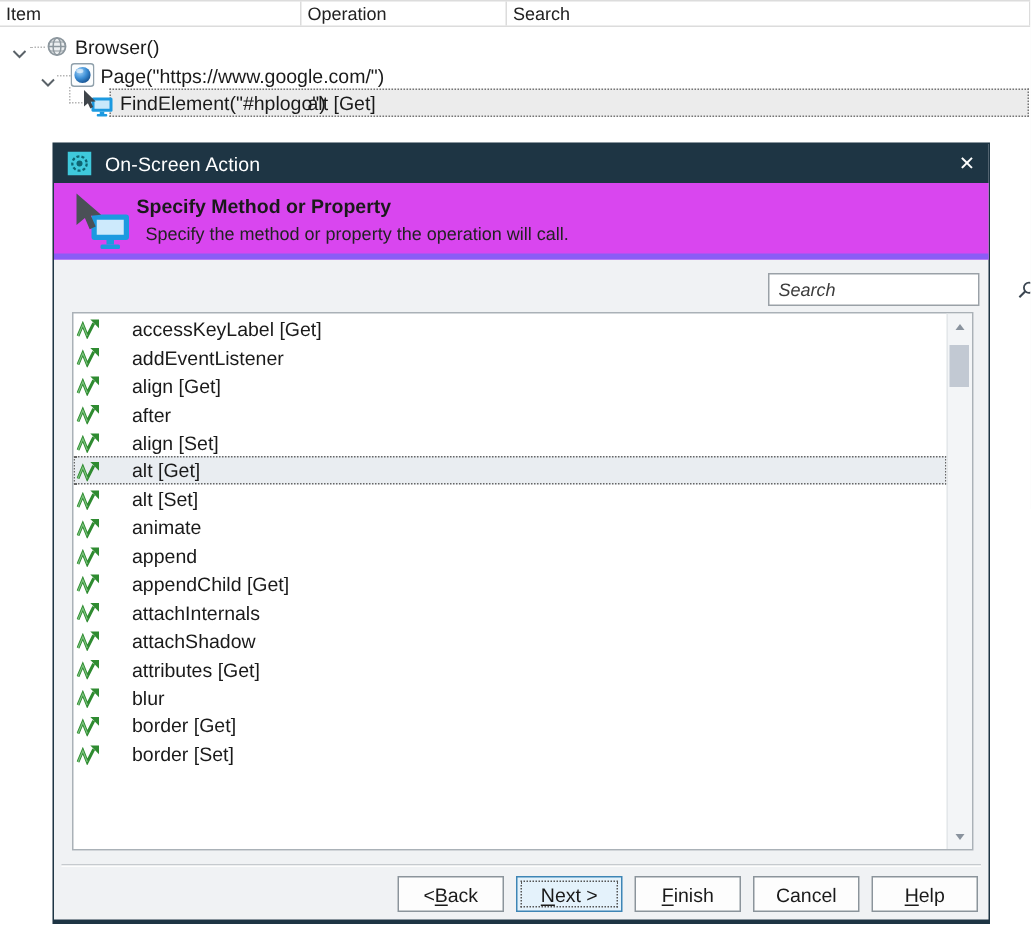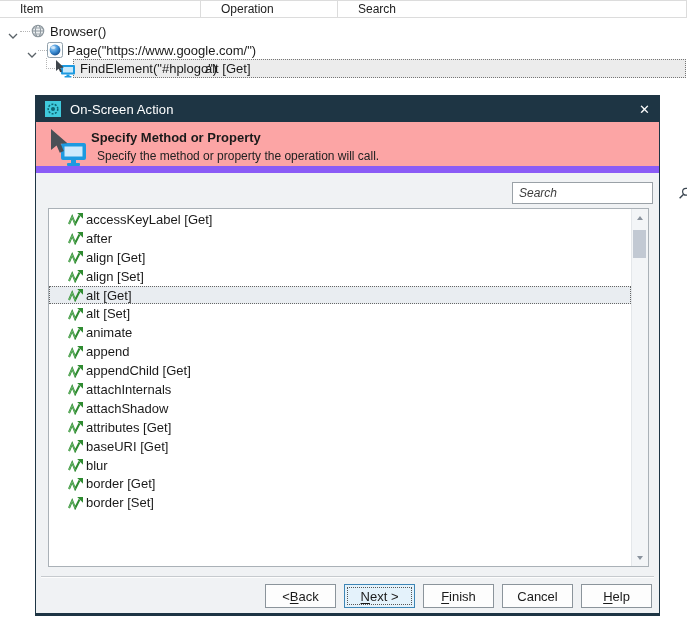--- a/index.html
+++ b/index.html
@@ -3,58 +3,58 @@
 <meta charset="utf-8">
 <style>
   * { margin:0; padding:0; box-sizing:border-box; }
   html,body { width:687px; height:630px; background:#fff;
     font-family:"Liberation Sans","DejaVu Sans",sans-serif; color:#1a1a1a; }
   .stage { position:relative; width:687px; height:630px; overflow:hidden; background:#fff; }
 
   
   .grid-header { position:absolute; left:0; top:0; width:687px; height:18px;
     display:flex; border-top:1px solid #dcdcdc; border-bottom:1px solid #dcdcdc; background:#fff; }
-  .gh-cell { font-size:12px; color:#222; padding:1px 0 0 20px; border-right:1px solid #dcdcdc; }
+  .gh-cell { font-size:12px; color:#222; padding:1px 0 0 4px; border-right:1px solid #dcdcdc; }
   .gh-item { width:201px; } .gh-op { width:137px; } .gh-val { flex:1; }
 
   .tree-row { position:absolute; height:19px; font-size:13px; display:flex; align-items:center; }
   .chev { position:absolute; top:6px; }
   .dotline { position:absolute; border-top:1px dotted #b5b5b5; height:0; }
   .connector { position:absolute; left:46px; top:58px; width:9px; height:11px;
     border-left:1px dotted #b5b5b5; border-bottom:1px dotted #b5b5b5; }
   .sel-tree { position:absolute; left:73px; right:1px; top:59px; height:19px;
     background:#ececec; border:1px dotted #767676; display:flex; align-items:center; }
   .sel-tree .op-text { position:absolute; left:131px; }
 
   
   .dialog { position:absolute; left:35px; top:95px; width:625px;
     border:1px solid var(--titlebar-bg,#1e3544); border-bottom-width:3px; background:#f0f2f4; }
   .titlebar { height:26px; background:var(--titlebar-bg,#1e3544); display:flex;
     align-items:center; padding:0 9px; gap:9px; }
   .titlebar .t-title { color:#fff; font-size:13px; letter-spacing:.1px; flex:1; }
   .t-close { color:#fff; font-size:13px; width:26px; text-align:right; cursor:default; }
 
-  .dlg-header { height:51px; background:#fca5a5; position:relative; border-bottom:7px solid #8b5cf6; }
+  .dlg-header { height:51px; background:#d946ef; position:relative; border-bottom:4px solid #8b5cf6; }
   .dlg-header .hicon { position:absolute; left:9px; top:5px; }
   .dlg-header .h-title { position:absolute; left:55px; top:8px; font-size:13px; font-weight:bold; }
   .dlg-header .h-sub { position:absolute; left:61px; top:27px; font-size:12px; color:#222; }
 
   .dlg-body { position:relative; height:440px; }
 
   .searchbox { position:absolute; top:9px; right:6px; width:141px; height:22px;
     background:#fff; border:1px solid #9aa1a7; display:flex; align-items:center; }
   .searchbox input { flex:1; border:none; outline:none; background:transparent;
     font-family:"Liberation Sans","DejaVu Sans",sans-serif; font-size:12px; padding:0 4px 0 6px; color:#222; }
   .searchbox input::placeholder { font-style:italic; color:#3c3c3c; opacity:1; }
   .searchbox .mag { margin-right:5px; display:flex; }
 
   .listbox { position:absolute; left:12px; top:35px; width:601px; height:359px;
     background:#fff; border:1px solid #aab1b7; overflow:hidden; }
   .list-rows { position:absolute; left:0; top:0; right:17px; bottom:0; padding-top:1px; }
-  .lrow { height:18.9px; display:flex; align-items:center; gap:2px; padding-left:19px; font-size:13px; }
+  .lrow { height:18.9px; display:flex; align-items:center; gap:21px; padding-left:2px; font-size:13px; }
   .lrow .licon { display:flex; width:16px; justify-content:center; }
   .lrow.sel { background:var(--selection-bg,#e9edf1); outline:1px dotted #666; outline-offset:-1px; }
 
   .scrollbar { position:absolute; top:0; right:0; bottom:0; width:17px;
     background:#f3f5f7; border-left:1px solid #e4e7ea; }
   .sb-btn { position:absolute; left:0; width:16px; height:17px; display:flex;
     align-items:center; justify-content:center; }
   .sb-up { top:0; } .sb-down { bottom:0; }
   .sb-up::after { content:""; border-left:3.5px solid transparent; border-right:3.5px solid transparent;
     border-bottom:4px solid #8a939e; }
@@ -188,51 +188,61 @@
     <span class="licon">
       <svg width="16" height="14" viewBox="0 0 16 14">
         <path d="M1 12 L4.2 4.5 L7.2 12 L11.5 3.5" fill="none" stroke="#2f8b31" stroke-width="2"></path>
         <polygon points="9.2,1 15,1 15,6.8" fill="#2f8b31"></polygon>
         <path d="M1 12 L4.2 4.5 L7.2 12" fill="none" stroke="#7cc47e" stroke-width="0.8"></path>
       </svg>
     </span>
     <span class="llabel">accessKeyLabel [Get]</span>
   </div>
 
+  <div class="lrow">
+    <span class="licon">
+      <svg width="16" height="14" viewBox="0 0 16 14">
+        <path d="M1 12 L4.2 4.5 L7.2 12 L11.5 3.5" fill="none" stroke="#2f8b31" stroke-width="2"></path>
+        <polygon points="9.2,1 15,1 15,6.8" fill="#2f8b31"></polygon>
+        <path d="M1 12 L4.2 4.5 L7.2 12" fill="none" stroke="#7cc47e" stroke-width="0.8"></path>
+      </svg>
+    </span>
+    <span class="llabel">addEventListener</span>
+  </div>
+
+  <div class="lrow">
+    <span class="licon">
+      <svg width="16" height="14" viewBox="0 0 16 14">
+        <path d="M1 12 L4.2 4.5 L7.2 12 L11.5 3.5" fill="none" stroke="#2f8b31" stroke-width="2"></path>
+        <polygon points="9.2,1 15,1 15,6.8" fill="#2f8b31"></polygon>
+        <path d="M1 12 L4.2 4.5 L7.2 12" fill="none" stroke="#7cc47e" stroke-width="0.8"></path>
+      </svg>
+    </span>
+    <span class="llabel">align [Get]</span>
+  </div>
 
   <div class="lrow">
     <span class="licon">
       <svg width="16" height="14" viewBox="0 0 16 14">
         <path d="M1 12 L4.2 4.5 L7.2 12 L11.5 3.5" fill="none" stroke="#2f8b31" stroke-width="2"></path>
         <polygon points="9.2,1 15,1 15,6.8" fill="#2f8b31"></polygon>
         <path d="M1 12 L4.2 4.5 L7.2 12" fill="none" stroke="#7cc47e" stroke-width="0.8"></path>
       </svg>
     </span>
     <span class="llabel">after</span>
   </div>
 
   <div class="lrow">
     <span class="licon">
       <svg width="16" height="14" viewBox="0 0 16 14">
         <path d="M1 12 L4.2 4.5 L7.2 12 L11.5 3.5" fill="none" stroke="#2f8b31" stroke-width="2"></path>
         <polygon points="9.2,1 15,1 15,6.8" fill="#2f8b31"></polygon>
         <path d="M1 12 L4.2 4.5 L7.2 12" fill="none" stroke="#7cc47e" stroke-width="0.8"></path>
       </svg>
     </span>
-    <span class="llabel">align [Get]</span>
-  </div>
-
-  <div class="lrow">
-    <span class="licon">
-      <svg width="16" height="14" viewBox="0 0 16 14">
-        <path d="M1 12 L4.2 4.5 L7.2 12 L11.5 3.5" fill="none" stroke="#2f8b31" stroke-width="2"></path>
-        <polygon points="9.2,1 15,1 15,6.8" fill="#2f8b31"></polygon>
-        <path d="M1 12 L4.2 4.5 L7.2 12" fill="none" stroke="#7cc47e" stroke-width="0.8"></path>
-      </svg>
-    </span>
     <span class="llabel">align [Set]</span>
   </div>
 
   <div class="lrow sel">
     <span class="licon">
       <svg width="16" height="14" viewBox="0 0 16 14">
         <path d="M1 12 L4.2 4.5 L7.2 12 L11.5 3.5" fill="none" stroke="#2f8b31" stroke-width="2"></path>
         <polygon points="9.2,1 15,1 15,6.8" fill="#2f8b31"></polygon>
         <path d="M1 12 L4.2 4.5 L7.2 12" fill="none" stroke="#7cc47e" stroke-width="0.8"></path>
       </svg>
@@ -311,30 +321,20 @@
     <span class="licon">
       <svg width="16" height="14" viewBox="0 0 16 14">
         <path d="M1 12 L4.2 4.5 L7.2 12 L11.5 3.5" fill="none" stroke="#2f8b31" stroke-width="2"></path>
         <polygon points="9.2,1 15,1 15,6.8" fill="#2f8b31"></polygon>
         <path d="M1 12 L4.2 4.5 L7.2 12" fill="none" stroke="#7cc47e" stroke-width="0.8"></path>
       </svg>
     </span>
     <span class="llabel">attributes [Get]</span>
   </div>
 
-  <div class="lrow">
-    <span class="licon">
-      <svg width="16" height="14" viewBox="0 0 16 14">
-        <path d="M1 12 L4.2 4.5 L7.2 12 L11.5 3.5" fill="none" stroke="#2f8b31" stroke-width="2"></path>
-        <polygon points="9.2,1 15,1 15,6.8" fill="#2f8b31"></polygon>
-        <path d="M1 12 L4.2 4.5 L7.2 12" fill="none" stroke="#7cc47e" stroke-width="0.8"></path>
-      </svg>
-    </span>
-    <span class="llabel">baseURI [Get]</span>
-  </div>
 
 
   <div class="lrow">
     <span class="licon">
       <svg width="16" height="14" viewBox="0 0 16 14">
         <path d="M1 12 L4.2 4.5 L7.2 12 L11.5 3.5" fill="none" stroke="#2f8b31" stroke-width="2"></path>
         <polygon points="9.2,1 15,1 15,6.8" fill="#2f8b31"></polygon>
         <path d="M1 12 L4.2 4.5 L7.2 12" fill="none" stroke="#7cc47e" stroke-width="0.8"></path>
       </svg>
     </span>

